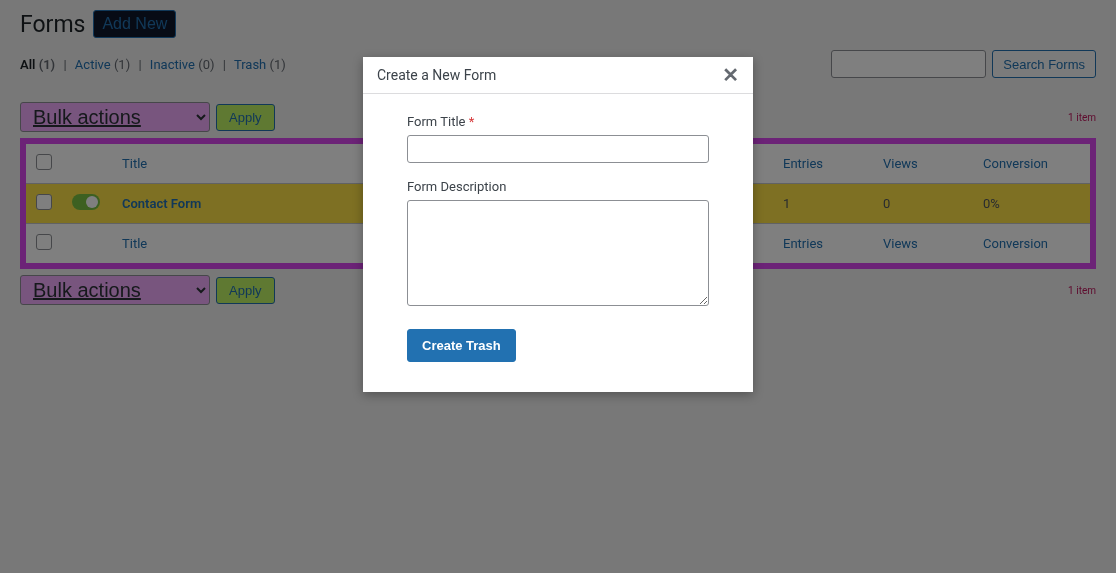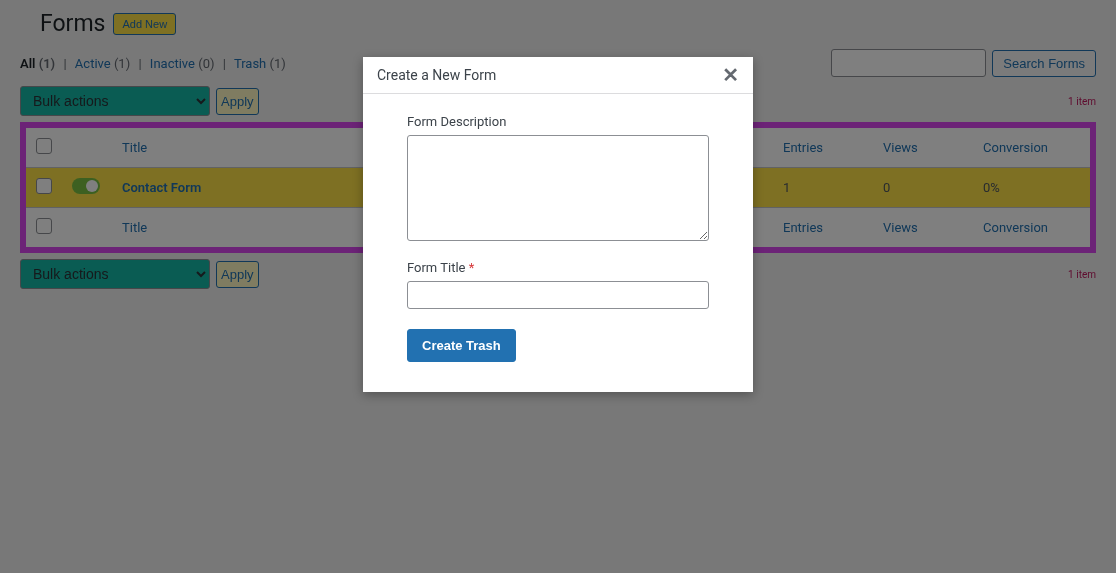--- a/index.html
+++ b/index.html
@@ -15,60 +15,58 @@
     .page {
       padding: 10px 20px;
       background: #f0f0f1;
       height: 100%;
     }
     .page-header {
       display: flex;
       align-items: center;
       gap: 8px;
       margin-bottom: 12px;
-      margin-left: 20px;
     }
     .page-title {
       font-size: 23px;
       font-weight: 400;
       color: #1d2327;
     }
     .add-new-btn {
-      background: #fde047;
+      background: #0f172a;
       border: 1px solid #2271b1;
       color: #2271b1;
       padding: 4px 8px;
-      font-size: 11px;
+      font-size: 16px;
       border-radius: 3px;
       cursor: pointer;
     }
     .filter-row {
       display: flex;
       justify-content: space-between;
       align-items: center;
-      margin-bottom: 9px;
+      margin-bottom: 24px;
     }
     .status-filters {
       font-size: 13px;
       color: #646970;
     }
     .status-filters .filter-link {
       color: #2271b1;
       text-decoration: none;
       cursor: pointer;
     }
     .status-filters .current {
       color: #1d2327;
       font-weight: 600;
     }
     .status-filters .sep { margin: 0 5px; color: #646970; }
     .status-filters .count { color: #646970; }
     .search-area {
       display: flex;
-      align-items: center;
       gap: 6px;
     }
     .search-input {
       width: 155px;
       height: 28px;
       border: 1px solid #8c8f94;
       border-radius: 3px;
       padding: 0 6px;
     }
     .search-btn {
@@ -90,29 +88,30 @@
       display: flex;
       gap: 6px;
       align-items: center;
     }
     .bulk-select {
       width: 190px;
       height: 30px;
       border: 1px solid #8c8f94;
       border-radius: 3px;
       padding: 0 8px;
-      font-size: 14px;
+      font-size: 20px;
       color: #2c3338;
-      background: #14b8a6;
+      background: #f0abfc;
+      text-decoration: underline;
     }
     .apply-btn {
-      background: #fef9c3;
+      background: #bef264;
       border: 1px solid #2271b1;
       color: #2271b1;
-      padding: 5px 4px;
+      padding: 5px 12px;
       font-size: 13px;
       border-radius: 3px;
       cursor: pointer;
     }
     .item-count {
       color: #be185d;
       font-size: 10px;
     }
     .forms-table {
       width: 100%;
@@ -350,26 +349,26 @@
 </div>
 
 <div class="overlay">
   <div class="modal">
     <div class="modal-header">
       <div class="modal-title">Create a New Form</div>
       <button class="modal-close">✕</button>
     </div>
     <div class="modal-body">
       <div class="form-field">
-        <label class="form-label">Form Description</label>
-        <textarea class="textarea-input" style=""></textarea>
-      </div>
-      <div class="form-field">
         <label class="form-label">
           <span>Form Title</span>
           <span class="req"> *</span>
         </label>
         <input type="text" class="text-input" style="">
       </div>
+      <div class="form-field">
+        <label class="form-label">Form Description</label>
+        <textarea class="textarea-input" style=""></textarea>
+      </div>
       <button class="create-btn">Create Trash</button>
     </div>
   </div>
 </div>
 
 </body></html>

